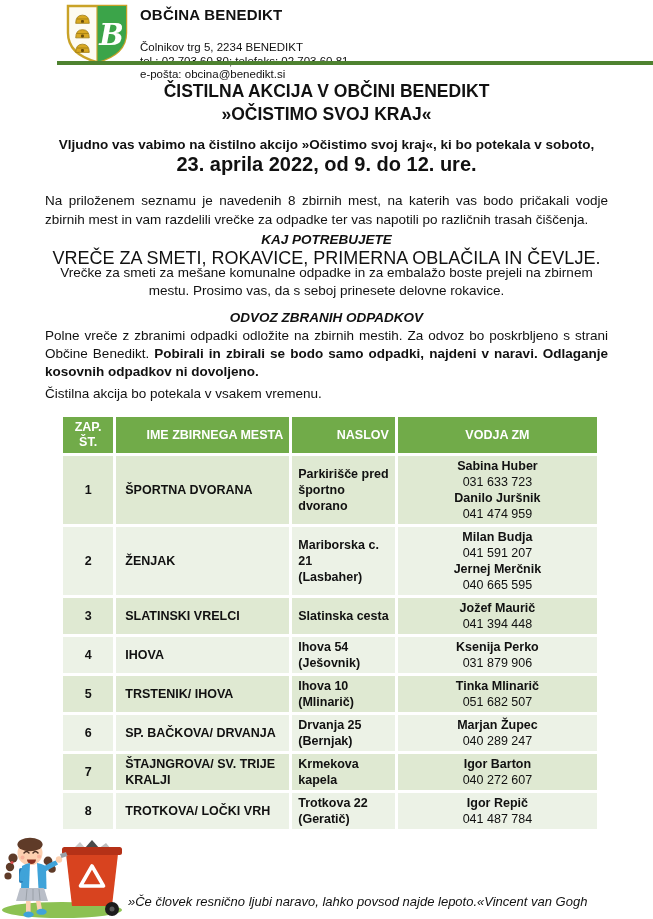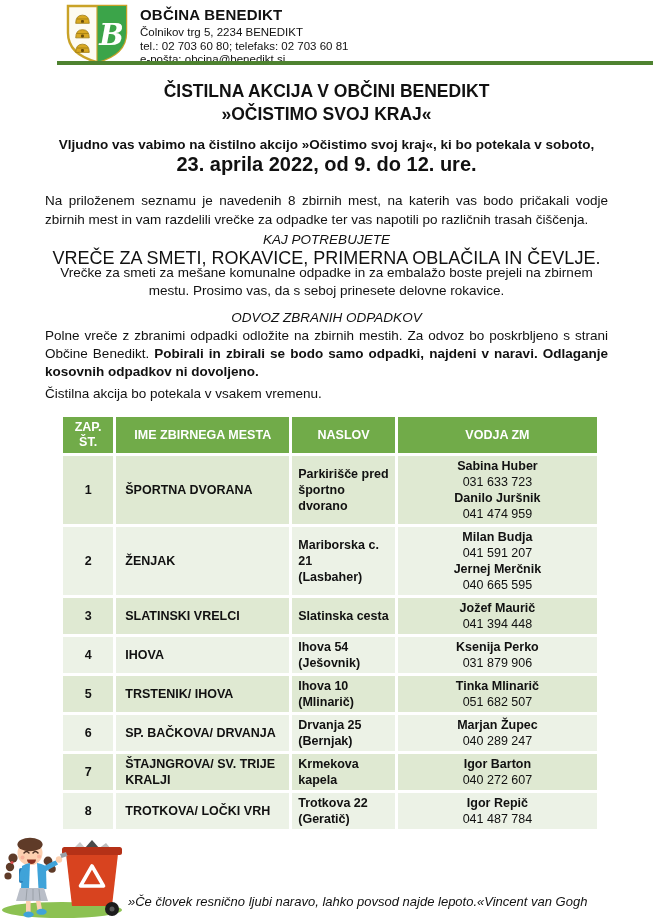--- a/index.html
+++ b/index.html
@@ -10,52 +10,52 @@
   }
   .abs{position:absolute;}
   .center{text-align:center;width:100%;left:0;}
   .justify{text-align:justify;}
   p,h1,h2,h3,div{margin:0;}
 
   
   .coat{left:64px;top:4px;}
   .org-block{left:140px;top:6px;}
   .org-name{font-size:15px;font-weight:bold;letter-spacing:.2px;}
-  .org-contact{font-size:11.5px;line-height:13.5px;margin-top:3px;}
+  .org-contact{font-size:11.5px;line-height:13.5px;margin-top:18px;}
   .green-rule{left:57px;top:61px;width:596px;height:4px;background:var(--rule-green,#4e8230);}
 
   
   .doc-title{top:80px;font-size:17.5px;font-weight:bold;line-height:23px;}
   .invite-1{top:137px;font-size:13.5px;font-weight:bold;}
   .invite-2{top:153px;font-size:20px;font-weight:bold;}
 
   
   .para{left:45px;width:563px;font-size:13.5px;line-height:19px;}
   .intro{top:191px;}
-  .sec-head{font-size:13.5px;font-weight:normal;font-style:italic;}
+  .sec-head{font-size:13.5px;font-weight:bold;font-style:italic;}
   .needs-head{top:232px;}
   .needs-items{top:248px;font-size:18px;}
   .needs-detail{top:264px;left:56px;width:541px;font-size:13.5px;line-height:17.5px;text-align:center;}
   .removal-head{top:310px;}
   .removal-para{top:327px;line-height:18px;}
   .weather{top:386px;left:45px;font-size:13.5px;}
 
   
   table.collect{
     position:absolute;left:60px;top:414px;width:540px;
     border-collapse:separate;border-spacing:3px;table-layout:fixed;
     font-size:12.5px;
   }
   col.c1{width:50px;} col.c2{width:172px;} col.c3{width:102px;} col.c4{width:198px;}
   th{
     background:var(--table-header-bg,#71ab49);color:#fff;font-weight:bold;
     padding:3px 6px;line-height:15px;vertical-align:middle;font-size:12.5px;
   }
   th.h-num,th.h-leader{text-align:center;}
-  th.h-name,th.h-addr{text-align:center;}
+  th.h-name,th.h-addr{text-align:right;}
   td.cell{padding:2px 6px;vertical-align:middle;line-height:16px;font-weight:bold;}
   tr.body-row:nth-child(odd) td{background:var(--row-odd-bg,#dfe9d2);}
   tr.body-row:nth-child(even) td{background:var(--row-even-bg,#ecf2e6);}
   .cell-num{text-align:center;}
   .cell-name{text-align:left;padding-left:9px!important;}
   .cell-addr{text-align:left;white-space:pre-line;}
   .cell-leader{text-align:center;}
   .leader-phone{font-weight:normal;}
 
   

